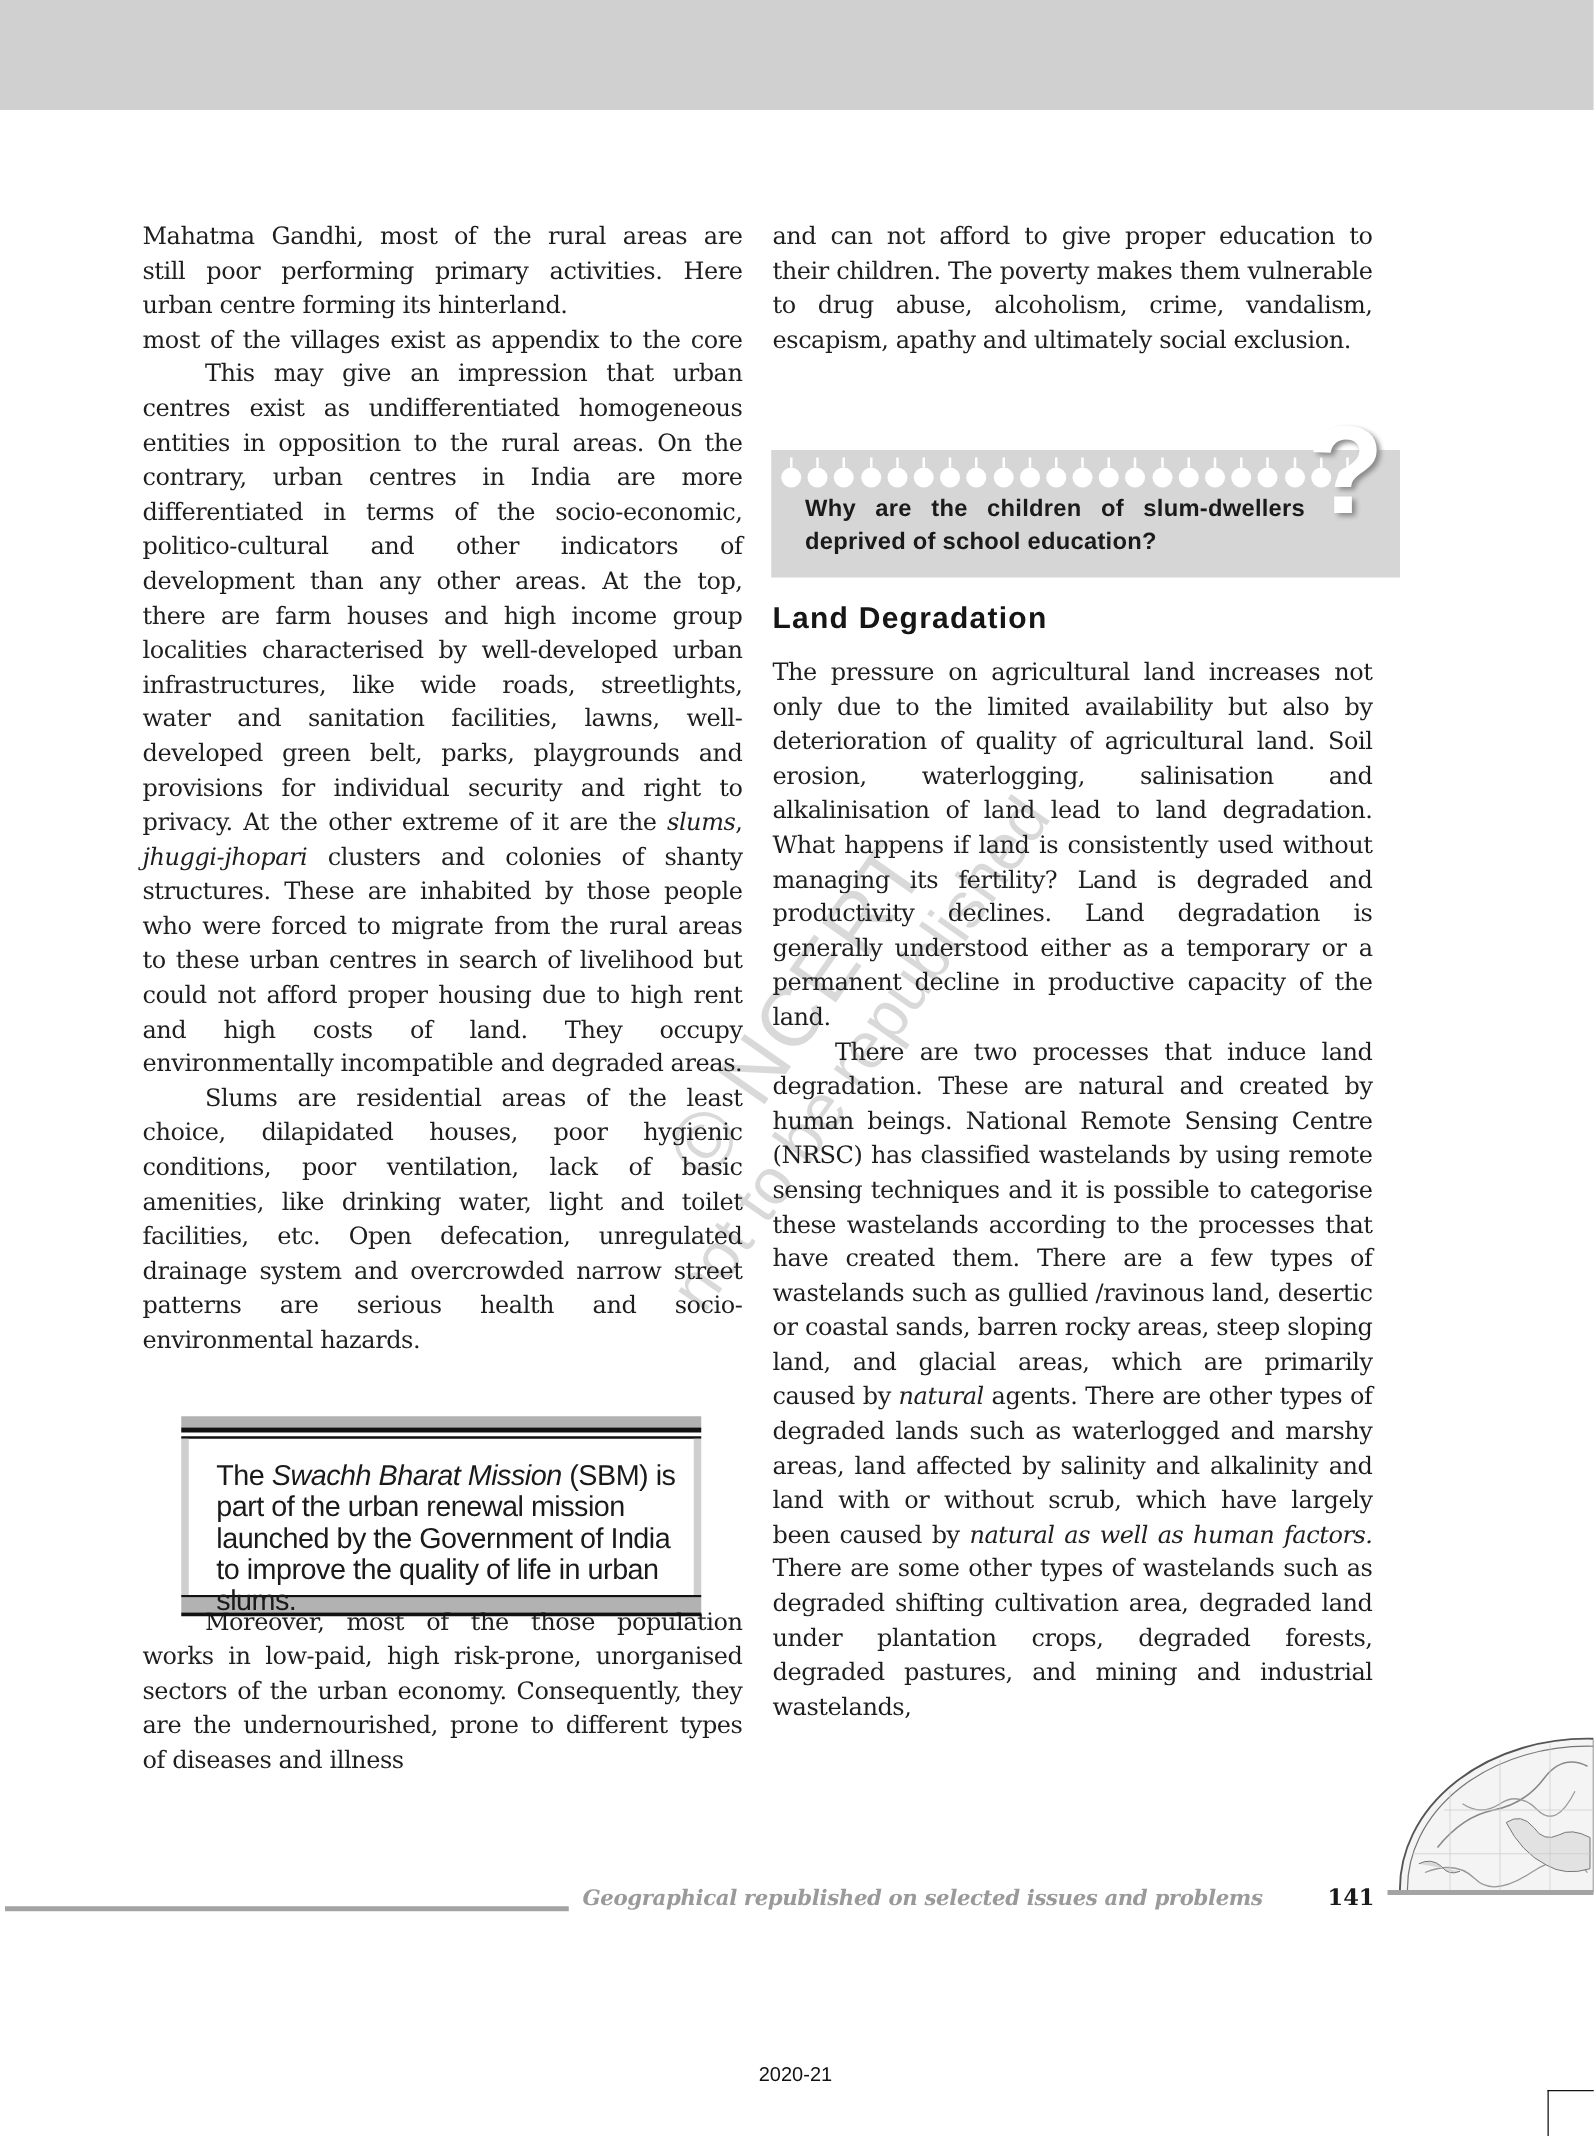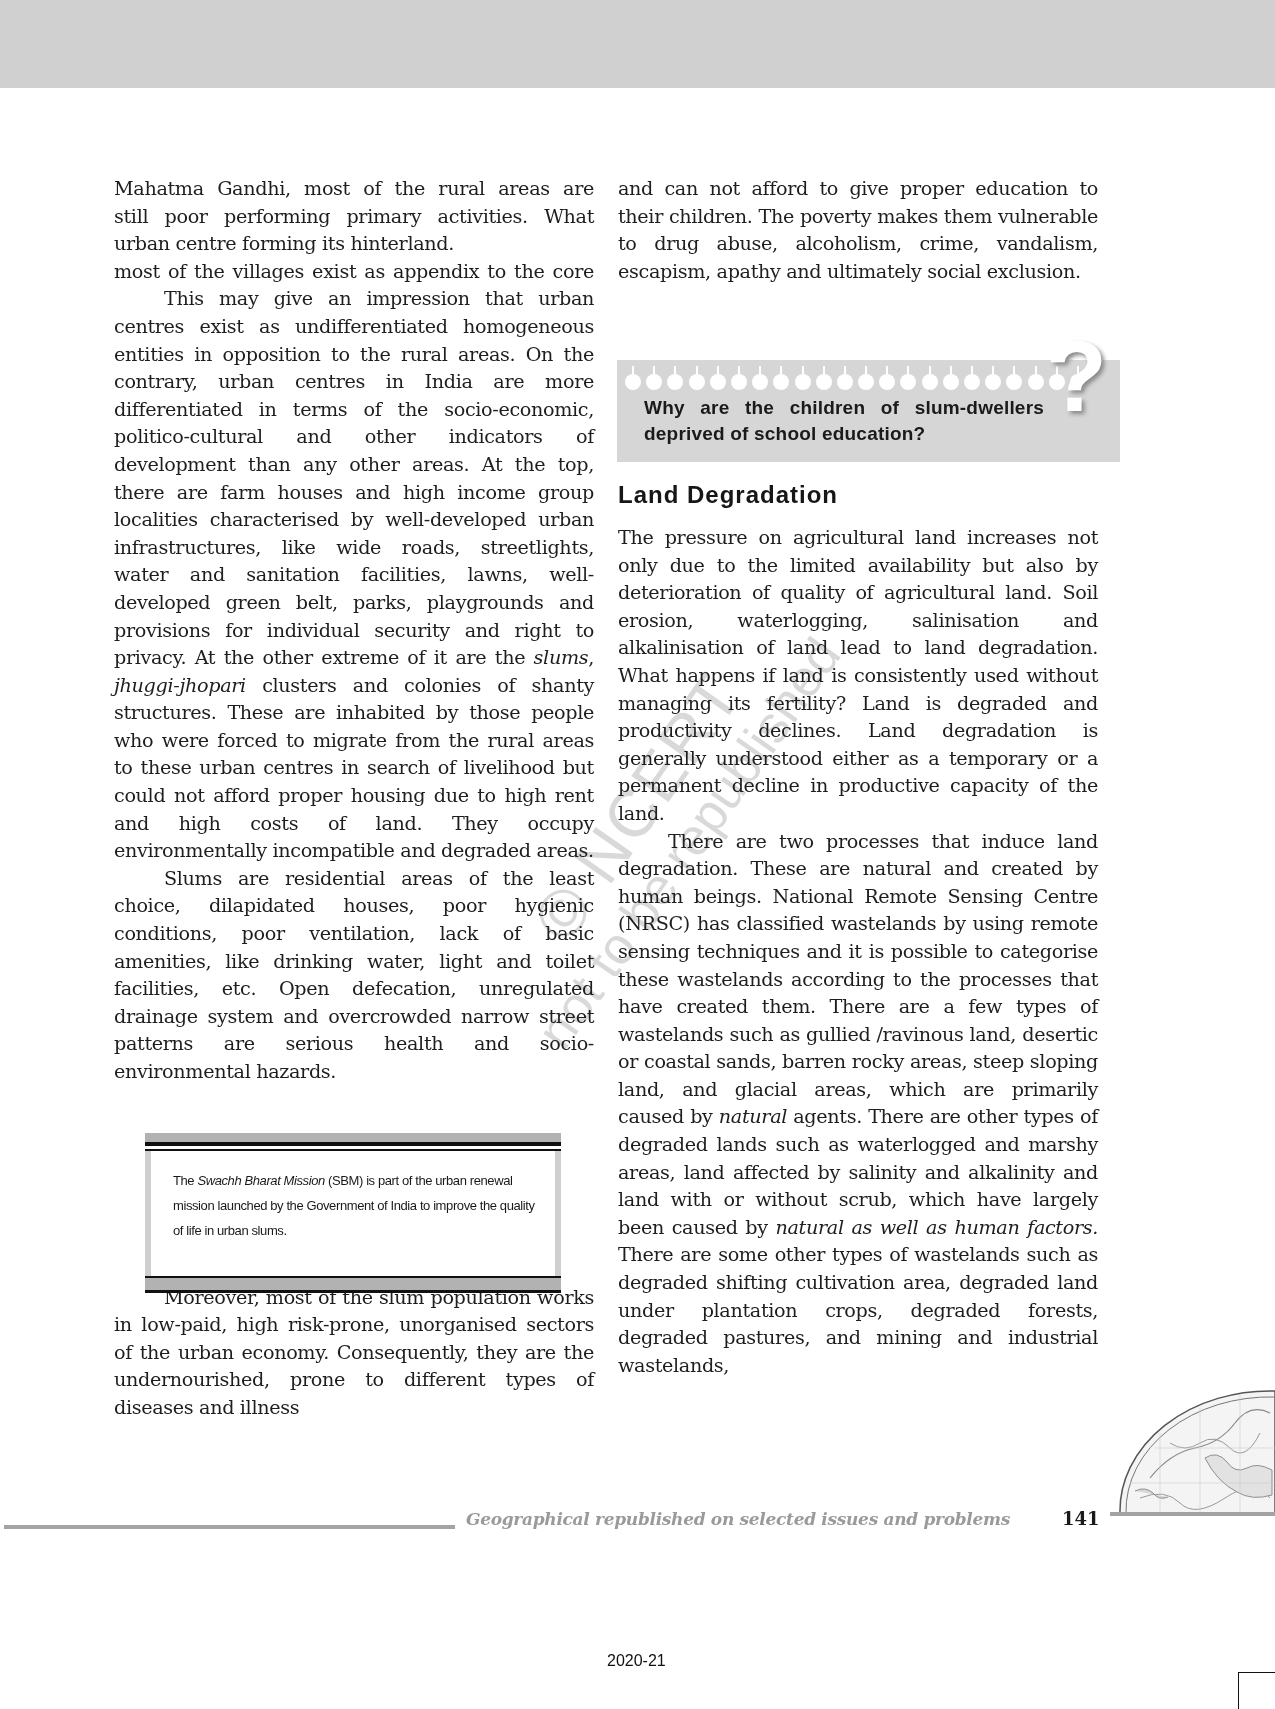--- a/index.html
+++ b/index.html
@@ -19,21 +19,21 @@
   
   .sbm-box { position: absolute; left: 145px; top: 1133px; width: 416px; height: 172px; }
   .sbm-box .bar-top { position: absolute; left: 0; top: 0; width: 416px; height: 9px; background: #b2b2b2; }
   .sbm-box .line1 { position: absolute; left: 0; top: 9px; width: 416px; height: 4px; background: #111; }
   .sbm-box .line2 { position: absolute; left: 0; top: 16px; width: 416px; height: 2px; background: #111; }
   .sbm-box .side-l { position: absolute; left: 0; top: 18px; width: 6px; height: 125px; background: #cfcfcf; }
   .sbm-box .side-r { position: absolute; right: 0; top: 18px; width: 6px; height: 125px; background: #cfcfcf; }
   .sbm-box .line3 { position: absolute; left: 0; top: 143px; width: 416px; height: 2px; background: #111; }
   .sbm-box .bar-bot { position: absolute; left: 0; top: 145px; width: 416px; height: 12px; background: #b2b2b2; }
   .sbm-box .line4 { position: absolute; left: 0; top: 157px; width: 416px; height: 3px; background: #111; }
-  .sbm-text { position: absolute; left: 28px; top: 35px; width: 370px; font-family: "Liberation Sans", sans-serif; font-size: 13px; line-height: 25px; letter-spacing: -0.4px; color: #1a1a1a; }
+  .sbm-text { position: absolute; left: 28px; top: 35px; width: 370px; font-family: "Liberation Sans", sans-serif; font-size: 23px; line-height: 25px; letter-spacing: -0.4px; color: #1a1a1a; }
 
   
   .q-box { position: absolute; left: 617px; top: 360px; width: 480px; height: 102px; background: #d6d6d6; padding-left: 23px; }
   .q-dots { position: absolute; left: 8px; top: 8px; height: 22px; display: flex; gap: 5.2px; }
   .q-dot { width: 16px; height: 16px; border-radius: 50%; background: #ffffff; position: relative; margin-top: 6px; }
   .q-dot::before { content: ""; position: absolute; left: 7px; top: -8px; width: 2px; height: 8px; background: #ffffff; }
   .q-text { position: absolute; left: 27px; top: 35px; width: 400px; font-family: "Liberation Sans", sans-serif; font-weight: bold; font-size: 19px; line-height: 26px; color: #1a1a1a; text-align: justify; letter-spacing: 0.2px; }
   .q-mark { position: absolute; left: 1046px; top: 326px; width: 60px; height: 100px; font-family: "Liberation Sans", sans-serif; font-weight: bold; font-size: 100px; line-height: 100px; color: #ffffff; text-shadow: 3px 3px 4px #8a8a8a; }
 
   .section-heading { position: absolute; left: 618px; top: 481px; font-family: "Liberation Sans", sans-serif; font-weight: bold; font-size: 24px; letter-spacing: 1px; color: #161616; }
@@ -57,27 +57,27 @@
 <div class="top-band"></div>
 
 <div class="watermark">
   <div class="wm1">© NCERT</div>
   <div class="wm2">not to be republished</div>
 </div>
 
 <div class="col col-left">
   <p>
     <span class="lrow" style="text-align-last:justify;">Mahatma Gandhi, most of the rural areas are</span>
-    <span class="lrow" style="text-align-last:justify;">still poor performing primary activities. What</span>
+    <span class="lrow" style="text-align-last:justify;">still poor performing primary activities. Here</span>
     <span class="lrow">urban centre forming its hinterland.</span>
     <span class="lrow" style="text-align-last:justify;">most of the villages exist as appendix to the core</span>
   </p>
   <p class="indent"><span>This may give an impression that urban centres exist as undifferentiated homogeneous entities in opposition to the rural areas. On the contrary, urban centres in India are more differentiated in terms of the socio-economic, politico-cultural and other indicators of development than any other areas. At the top, there are farm houses and high income group localities characterised by well-developed urban infrastructures, like wide roads, streetlights, water and sanitation facilities, lawns, well-developed green belt, parks, playgrounds and provisions for individual security and right to privacy. At the other extreme of it are the </span><em>slums</em><span>, </span><em>jhuggi-jhopari</em><span> clusters and colonies of shanty structures. These are inhabited by those people who were forced to migrate from the rural areas to these urban centres in search of livelihood but could not afford proper housing due to high rent and high costs of land. They occupy environmentally incompatible and degraded areas.</span></p>
   <p class="indent">Slums are residential areas of the least choice, dilapidated houses, poor hygienic conditions, poor ventilation, lack of basic amenities, like drinking water, light and toilet facilities, etc. Open defecation, unregulated drainage system and overcrowded narrow street patterns are serious health and socio-environmental hazards.</p>
-  <p class="indent" style="margin-top:198px;">Moreover, most of the slum population works in low-paid, high risk-prone, unorganised sectors of the urban economy. Consequently, they are the undernourished, prone to different types of diseases and illness</p>
+  <p class="indent" style="margin-top:198px;">Moreover, most of the those population works in low-paid, high risk-prone, unorganised sectors of the urban economy. Consequently, they are the undernourished, prone to different types of diseases and illness</p>
 </div>
 
 <div class="sbm-box">
   <div class="bar-top"></div>
   <div class="line1"></div>
   <div class="line2"></div>
   <div class="side-l"></div>
   <div class="side-r"></div>
   <div class="line3"></div>
   <div class="bar-bot"></div>

